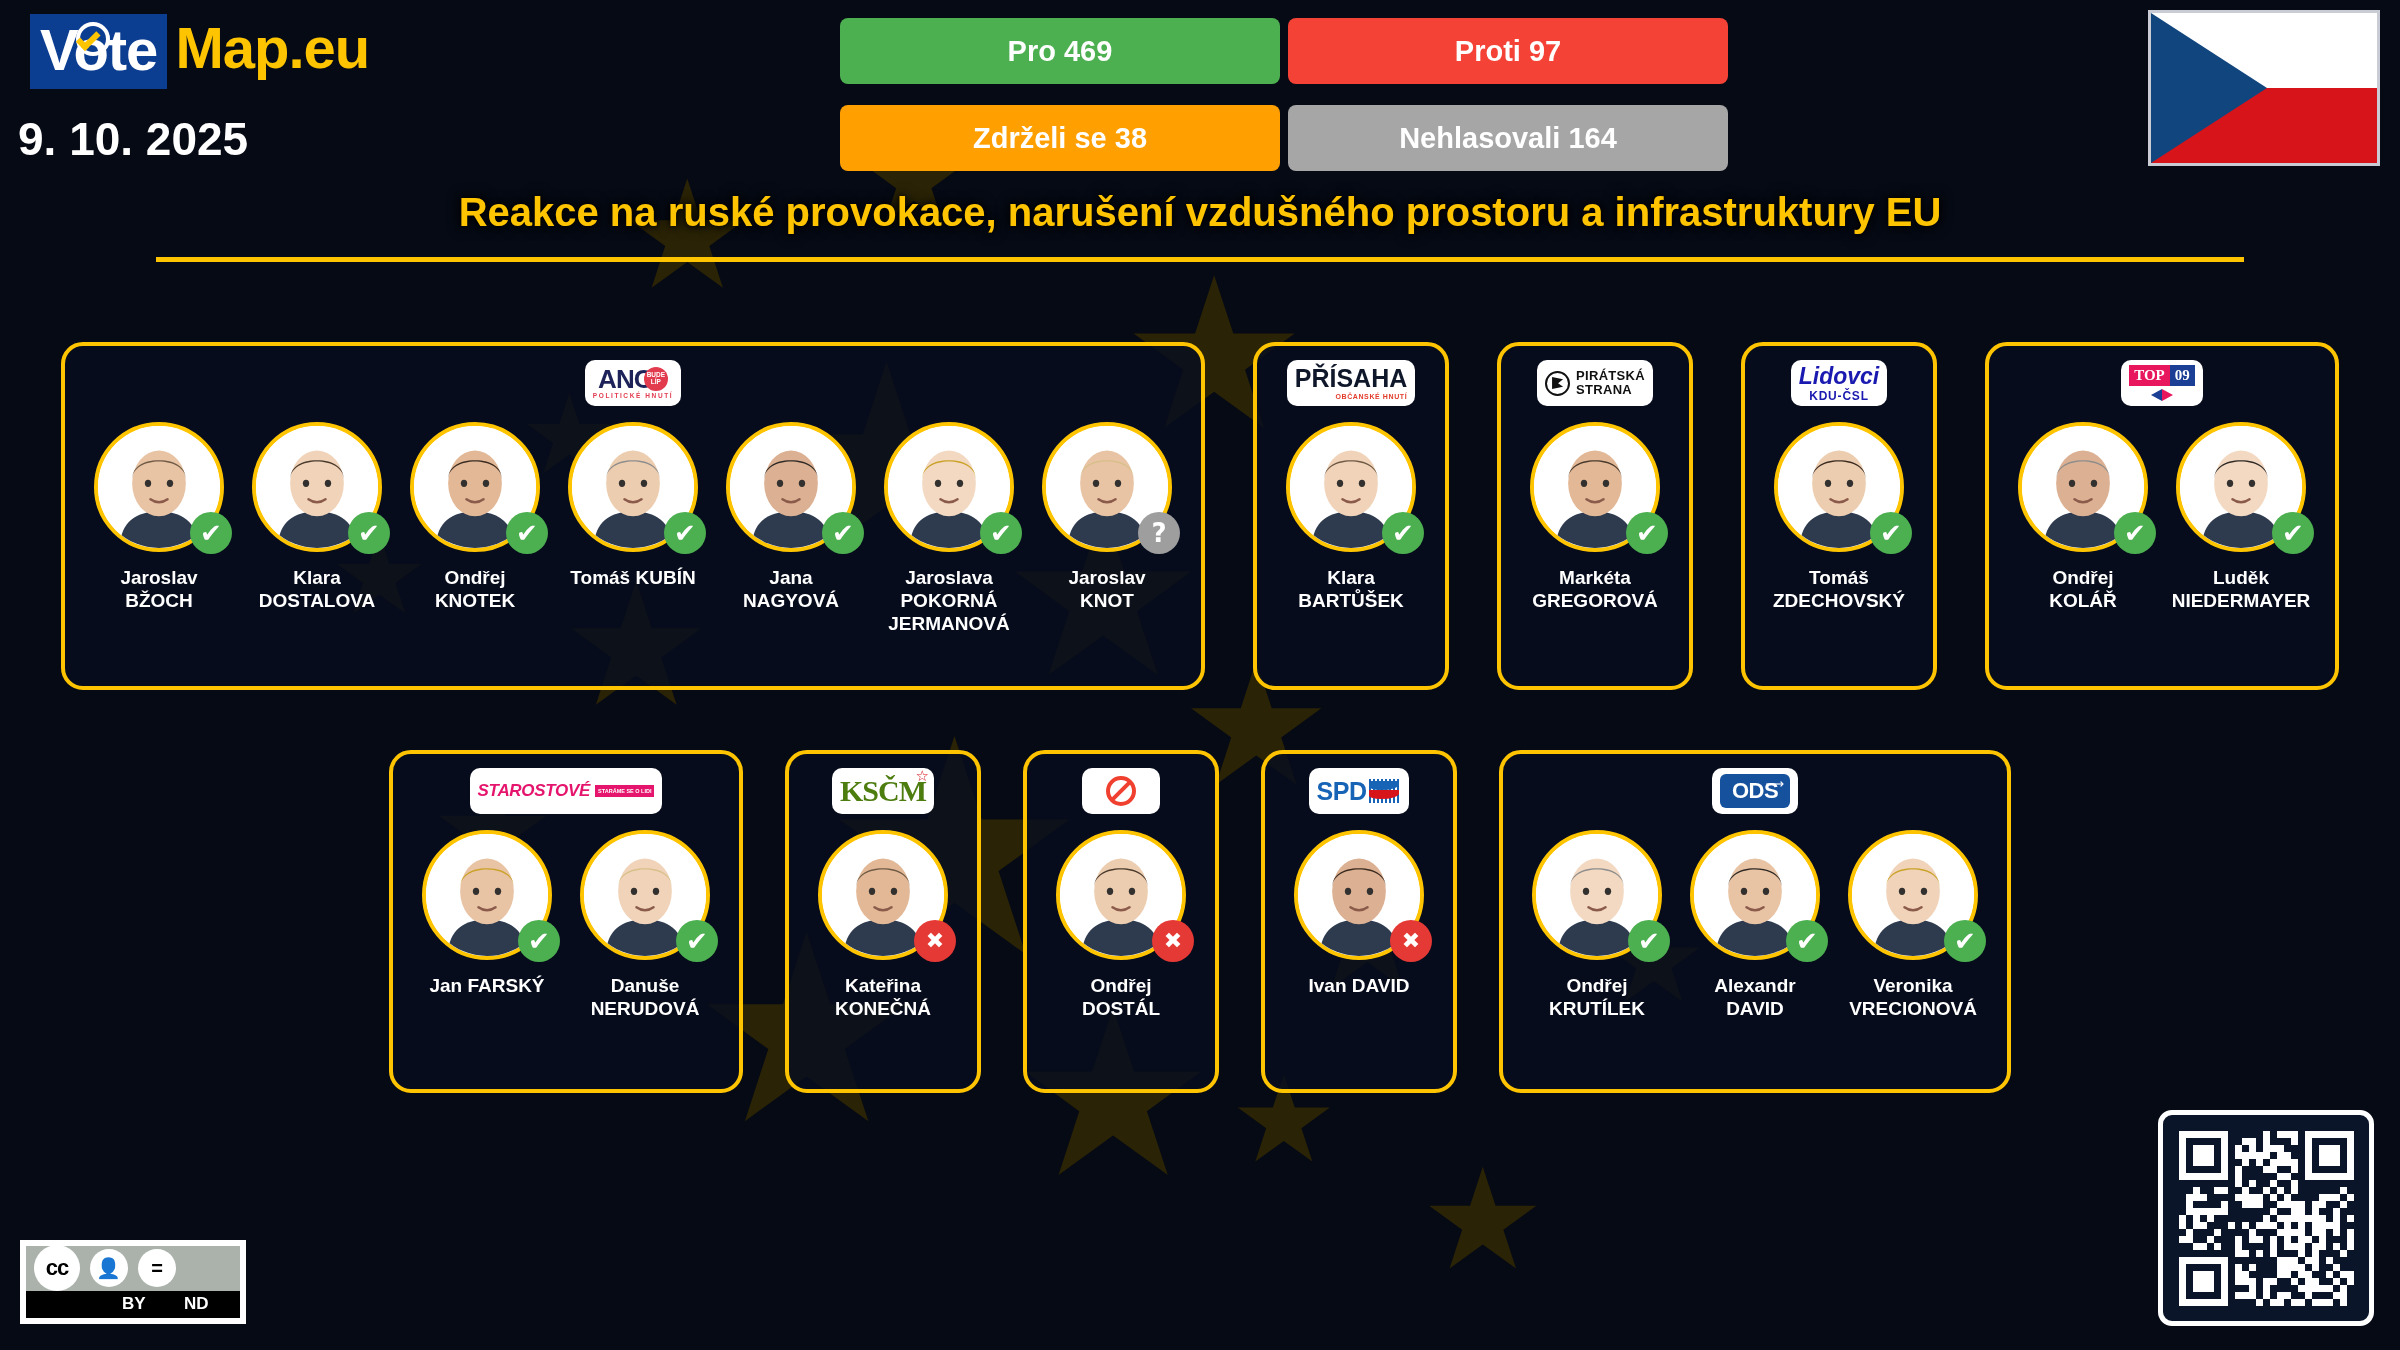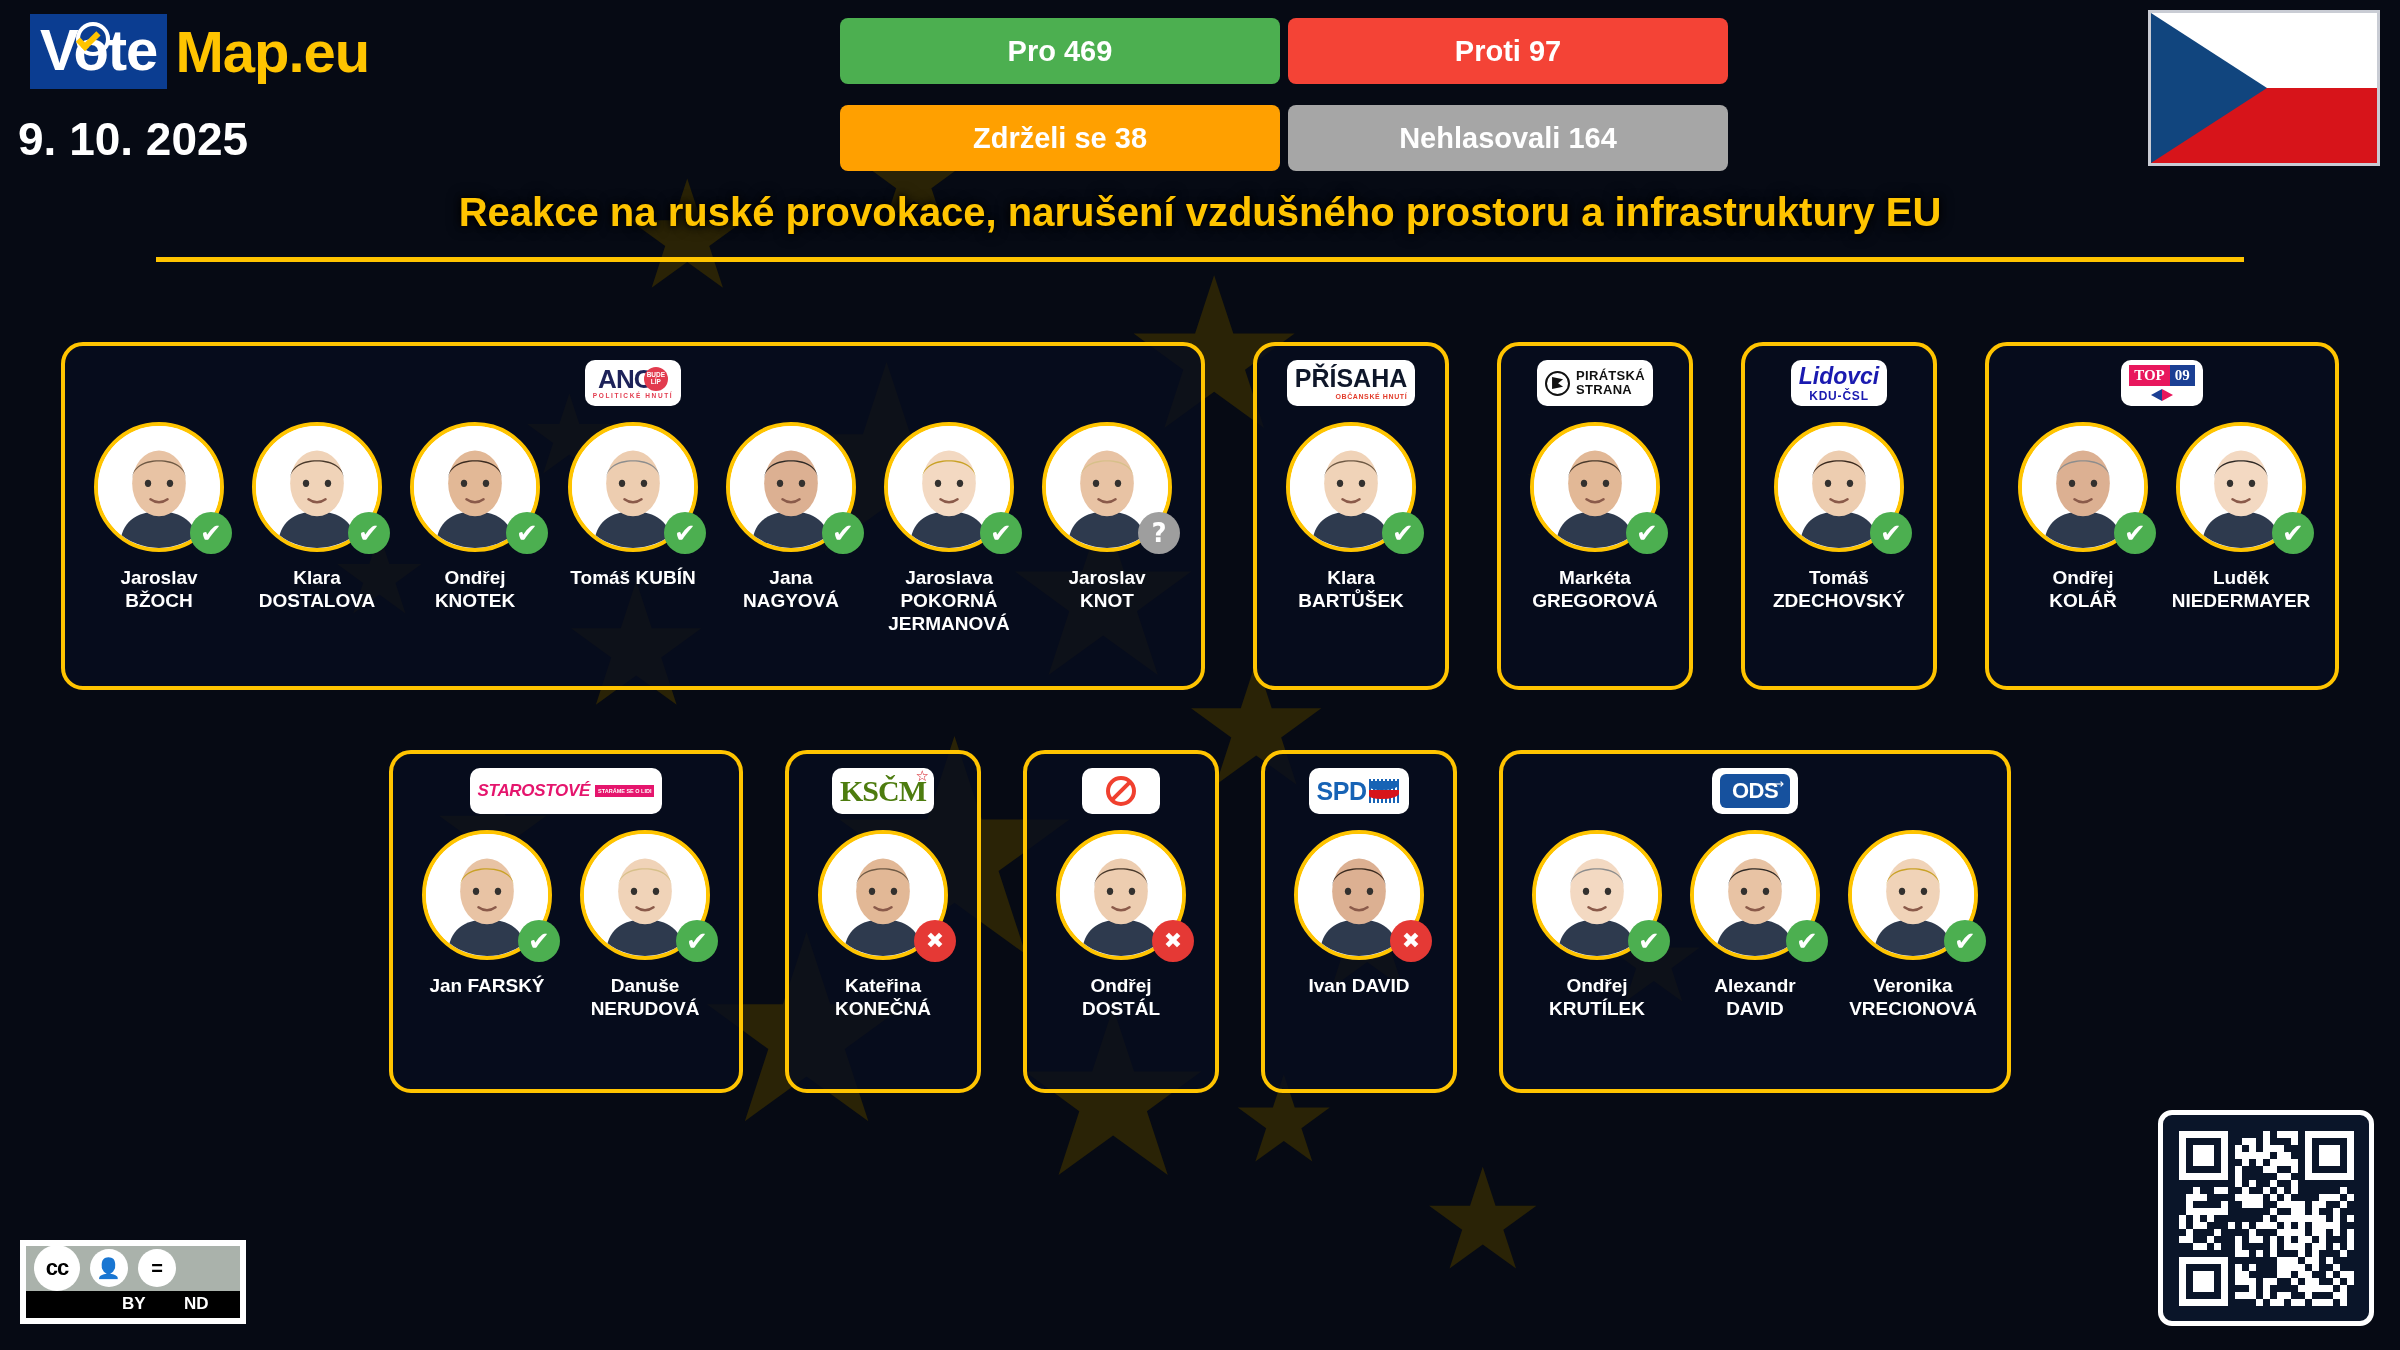--- a/index.html
+++ b/index.html
@@ -25,21 +25,21 @@
     line-height: 1;
     font-family: "DejaVu Sans", sans-serif;
     user-select: none;
   }
 
   
   #header { position:absolute; top:0; left:0; width:2400px; height:200px; z-index:5; }
 
   #logo-wrap {
     position:absolute; left:18px; top:14px;
-    display:flex; align-items:center;
+    display:flex; align-items:flex-start;
     font-size:58px; font-weight:bold; letter-spacing:-1px;padding-left:12px;
   }
   #logo-vote {
     background:#0b3d91; color:#ffffff;
     padding:2px 10px 6px 10px;
     position:relative;
   }
   #logo-vote .tick {
     position:absolute; left:46px; top:8px;
     width:34px; height:34px;

